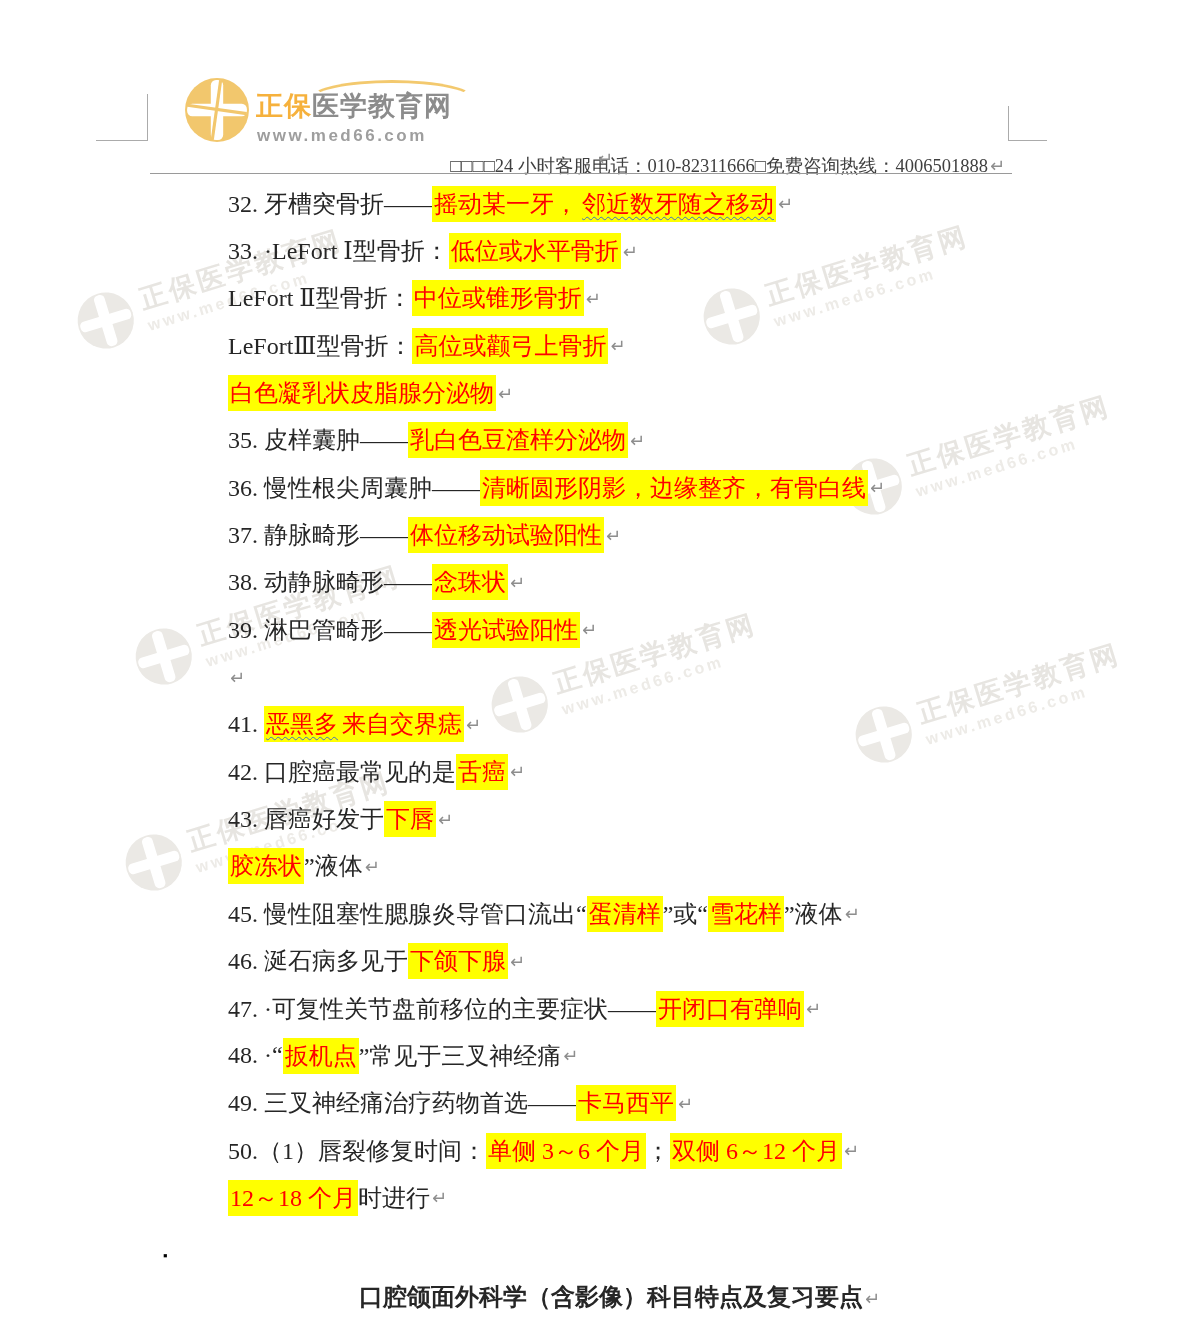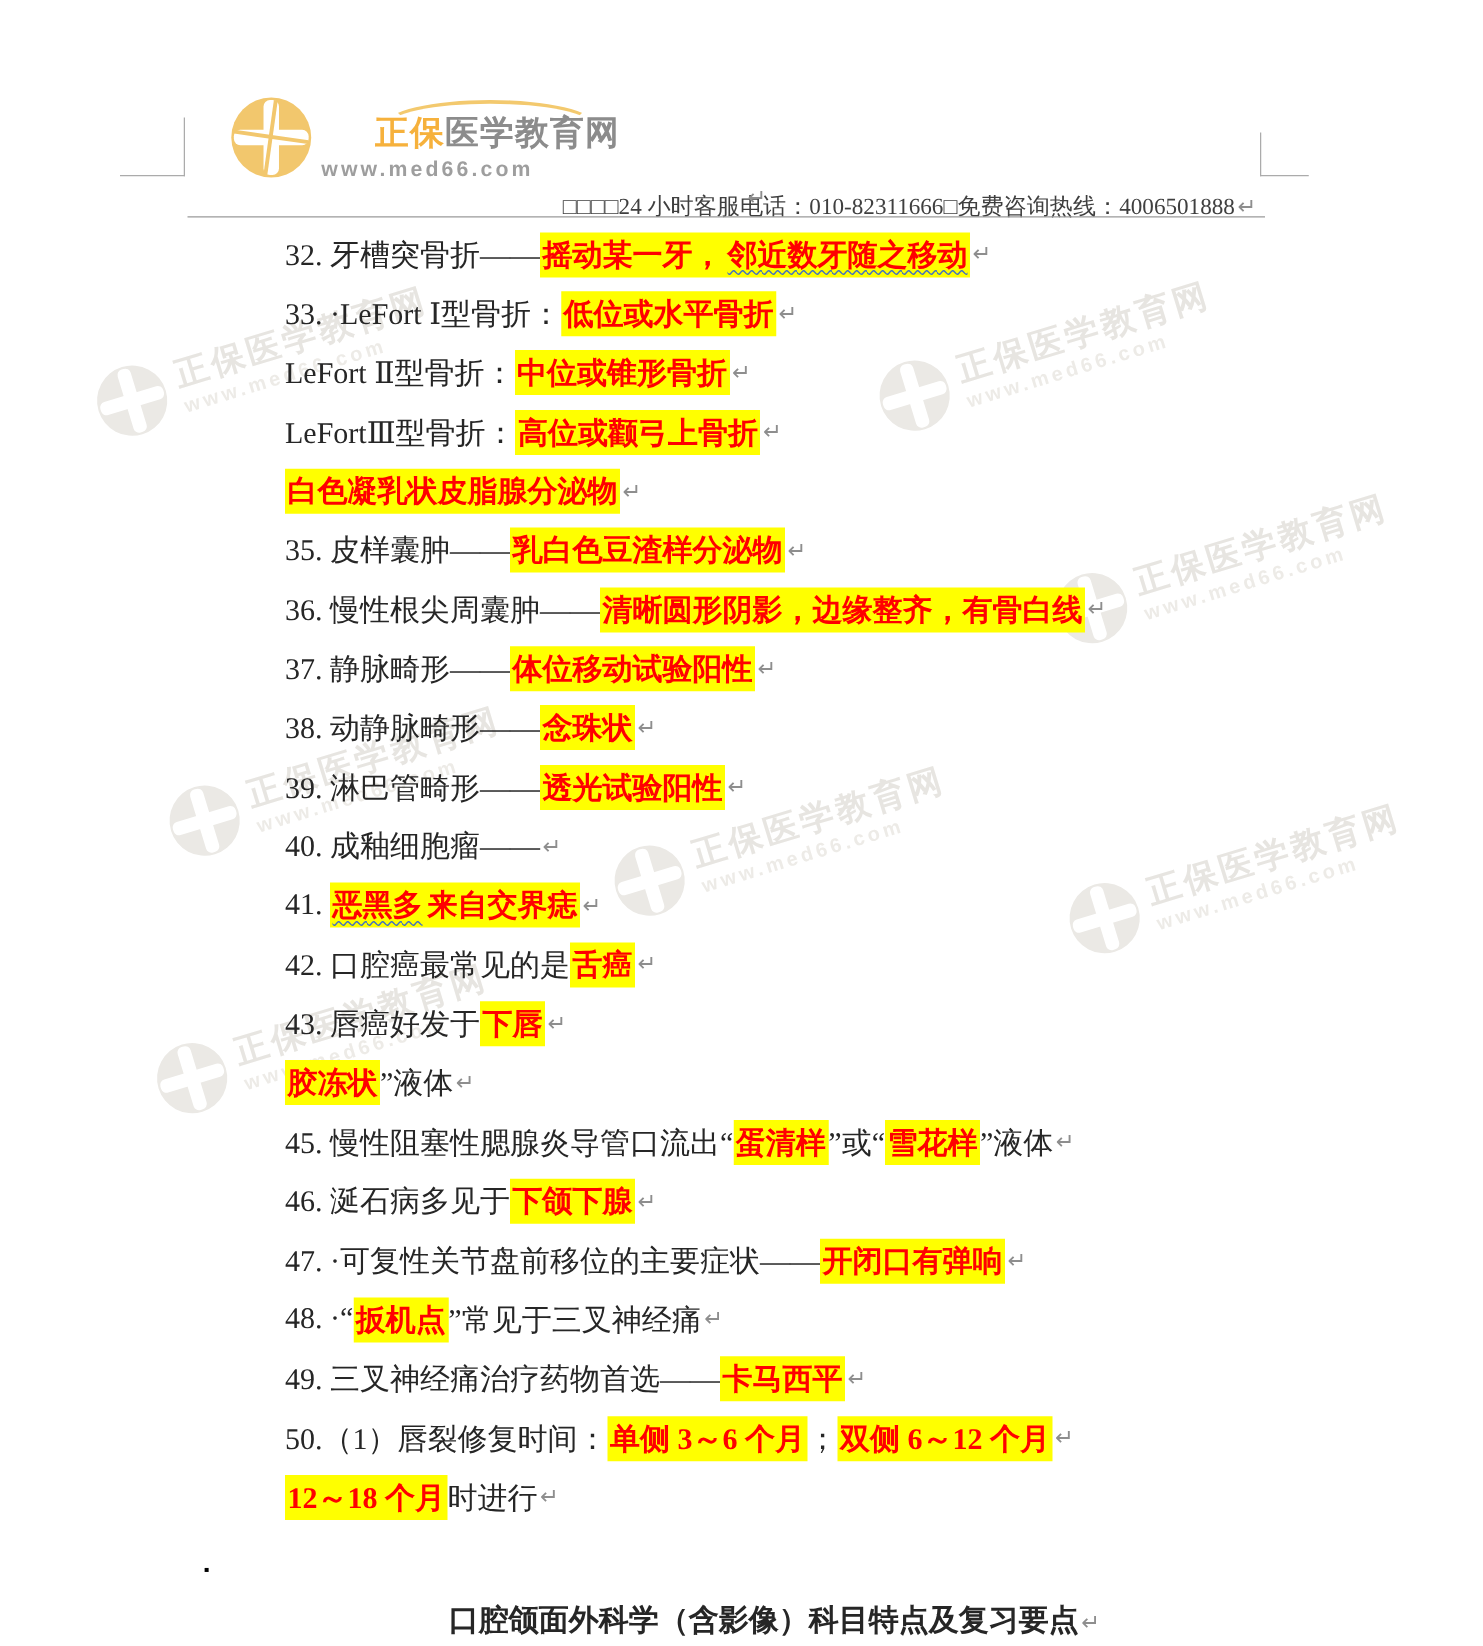--- a/index.html
+++ b/index.html
@@ -20,34 +20,34 @@
   .wm-brand{font-size:27px;font-weight:700;letter-spacing:3px;color:#e7e5e1;white-space:nowrap;}
   .wm-url{font-size:16px;font-weight:700;letter-spacing:3px;color:#edebe7;
           font-family:"Liberation Sans","DejaVu Sans",sans-serif;white-space:nowrap;}
 
   
   .crop{position:absolute;background:var(--crop-gray);}
   .hdr-rule{position:absolute;left:150px;top:173px;width:862px;height:1px;background:var(--rule-gray);}
   .logo-svg{position:absolute;left:184px;top:77px;}
   .brand{position:absolute;left:256px;top:88px;font-size:27px;font-weight:700;white-space:nowrap;
          font-family:"Liberation Sans","DejaVu Sans",sans-serif;letter-spacing:1px;}
-  .brand .p1{color:var(--brand-orange);margin-left:44px;}
+  .brand .p1{color:var(--brand-orange);}
   .brand .p2{color:var(--brand-gray);}
   .brand-arc{position:absolute;left:308px;top:80px;width:162px;height:34px;border-radius:50%;
              border:3px solid transparent;border-top:3px solid var(--brand-yellow);}
   .brand-url{position:absolute;left:257px;top:126px;font-size:17px;font-weight:700;letter-spacing:2.5px;
              color:#9e9e9e;font-family:"Liberation Sans","DejaVu Sans",sans-serif;}
   .contact{position:absolute;left:420px;top:127px;width:585px;text-align:right;font-size:18.5px;
            color:#3f3f3f;white-space:pre;line-height:26px;}
   .lone-pilcrow{position:absolute;left:596px;top:148px;font-size:15px;}
 
   
   .notes{position:absolute;left:228px;top:180px;width:860px;font-size:24px;}
   .line{height:47.35px;display:flex;align-items:center;white-space:pre;}
-  .hl{background:var(--highlight-bg);color:var(--highlight-text);font-weight:700;padding:2px 2px;}
+  .hl{background:var(--highlight-bg);color:var(--highlight-text);font-weight:400;padding:2px 2px;}
   .wavy{text-decoration:underline;text-decoration-style:wavy;text-decoration-color:var(--wavy-underline);
         text-decoration-thickness:1px;text-underline-offset:4px;text-decoration-skip-ink:none;}
   .pilcrow{color:var(--paragraph-mark);font-family:"DejaVu Sans","Liberation Sans",sans-serif;
            font-size:18px;margin-left:2px;font-weight:400;}
 
   
   .doc-bullet{position:absolute;left:163px;top:1249px;font-size:13px;color:#000;line-height:13px;}
   .doc-heading{position:absolute;left:150px;top:1240px;width:915px;height:38px;line-height:38px;
                text-align:center;font-size:24px;font-weight:700;white-space:pre;}
 </style>
@@ -163,21 +163,21 @@
       <div class="line"><span>32. 牙槽突骨折——</span><span class="hl">摇动某一牙，</span><span class="hl wavy">邻近数牙随之移动</span><span class="pilcrow">↵</span></div>
       <div class="line"><span>33. ·LeFort Ⅰ型骨折：</span><span class="hl">低位或水平骨折</span><span class="pilcrow">↵</span></div>
       <div class="line"><span>LeFort Ⅱ型骨折：</span><span class="hl">中位或锥形骨折</span><span class="pilcrow">↵</span></div>
       <div class="line"><span>LeFortⅢ型骨折：</span><span class="hl">高位或颧弓上骨折</span><span class="pilcrow">↵</span></div>
       <div class="line"><span class="hl">白色凝乳状皮脂腺分泌物</span><span class="pilcrow">↵</span></div>
       <div class="line"><span>35. 皮样囊肿——</span><span class="hl">乳白色豆渣样分泌物</span><span class="pilcrow">↵</span></div>
       <div class="line"><span>36. 慢性根尖周囊肿——</span><span class="hl">清晰圆形阴影，边缘整齐，有骨白线</span><span class="pilcrow">↵</span></div>
       <div class="line"><span>37. 静脉畸形——</span><span class="hl">体位移动试验阳性</span><span class="pilcrow">↵</span></div>
       <div class="line"><span>38. 动静脉畸形——</span><span class="hl">念珠状</span><span class="pilcrow">↵</span></div>
       <div class="line"><span>39. 淋巴管畸形——</span><span class="hl">透光试验阳性</span><span class="pilcrow">↵</span></div>
-      <div class="line"><span>40. 成釉细胞瘤——</span><span class="pilcrow">↵</span></div>
+      <div class="line"><span class="pilcrow">↵</span></div>
       <div class="line"><span>41. </span><span class="hl wavy">恶黑多</span><span class="hl">来自交界痣</span><span class="pilcrow">↵</span></div>
       <div class="line"><span>42. 口腔癌最常见的是</span><span class="hl">舌癌</span><span class="pilcrow">↵</span></div>
       <div class="line"><span>43. 唇癌好发于</span><span class="hl">下唇</span><span class="pilcrow">↵</span></div>
       <div class="line"><span class="hl">胶冻状</span><span>”液体</span><span class="pilcrow">↵</span></div>
       <div class="line"><span>45. 慢性阻塞性腮腺炎导管口流出“</span><span class="hl">蛋清样</span><span>”或“</span><span class="hl">雪花样</span><span>”液体</span><span class="pilcrow">↵</span></div>
       <div class="line"><span>46. 涎石病多见于</span><span class="hl">下颌下腺</span><span class="pilcrow">↵</span></div>
       <div class="line"><span>47. ·可复性关节盘前移位的主要症状——</span><span class="hl">开闭口有弹响</span><span class="pilcrow">↵</span></div>
       <div class="line"><span>48. ·“</span><span class="hl">扳机点</span><span>”常见于三叉神经痛</span><span class="pilcrow">↵</span></div>
       <div class="line"><span>49. 三叉神经痛治疗药物首选——</span><span class="hl">卡马西平</span><span class="pilcrow">↵</span></div>
       <div class="line"><span>50.（1）唇裂修复时间：</span><span class="hl">单侧 3～6 个月</span><span>；</span><span class="hl">双侧 6～12 个月</span><span class="pilcrow">↵</span></div>

